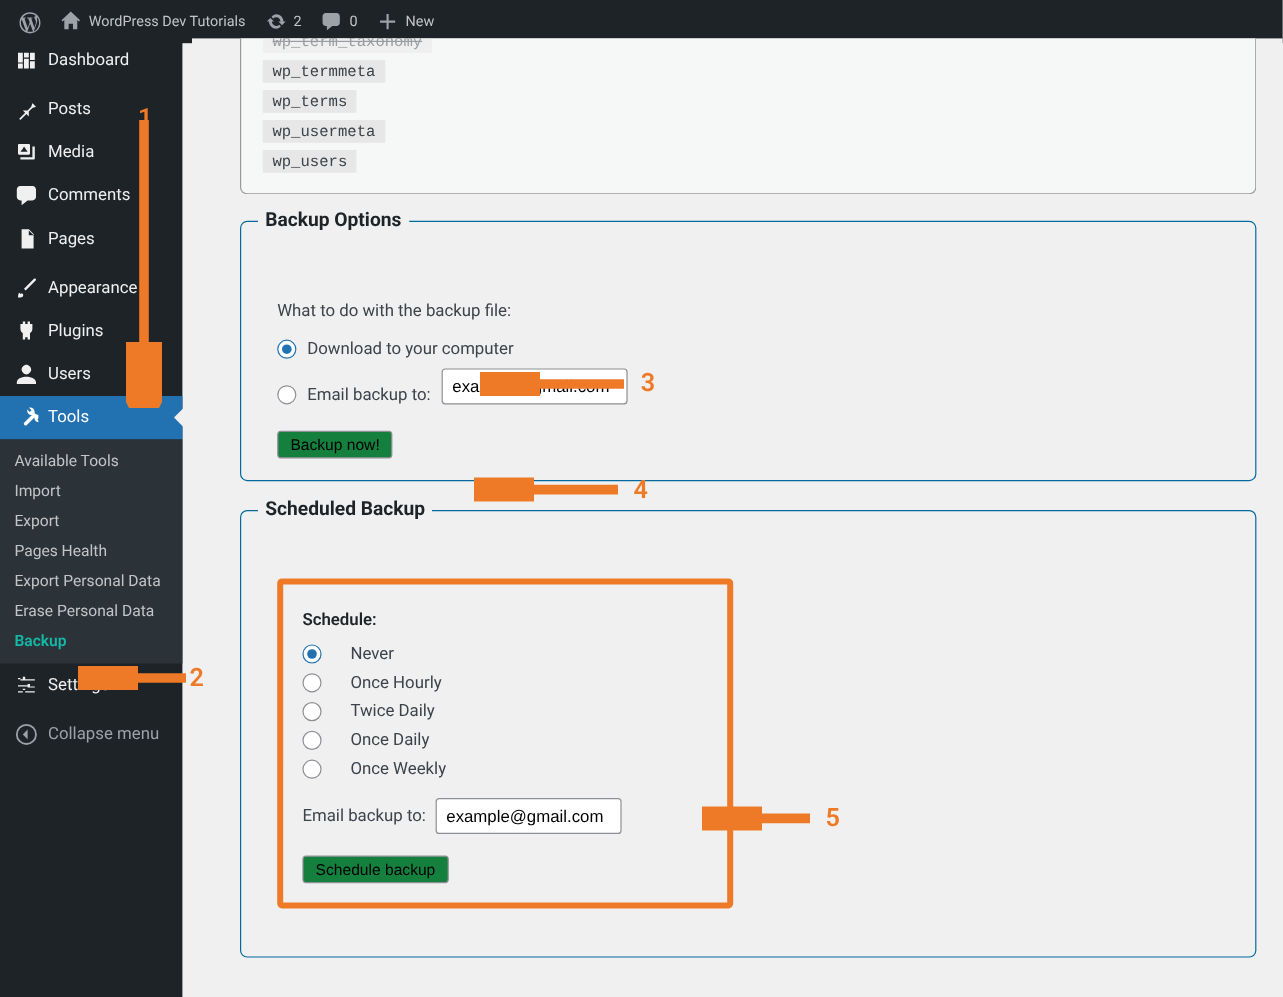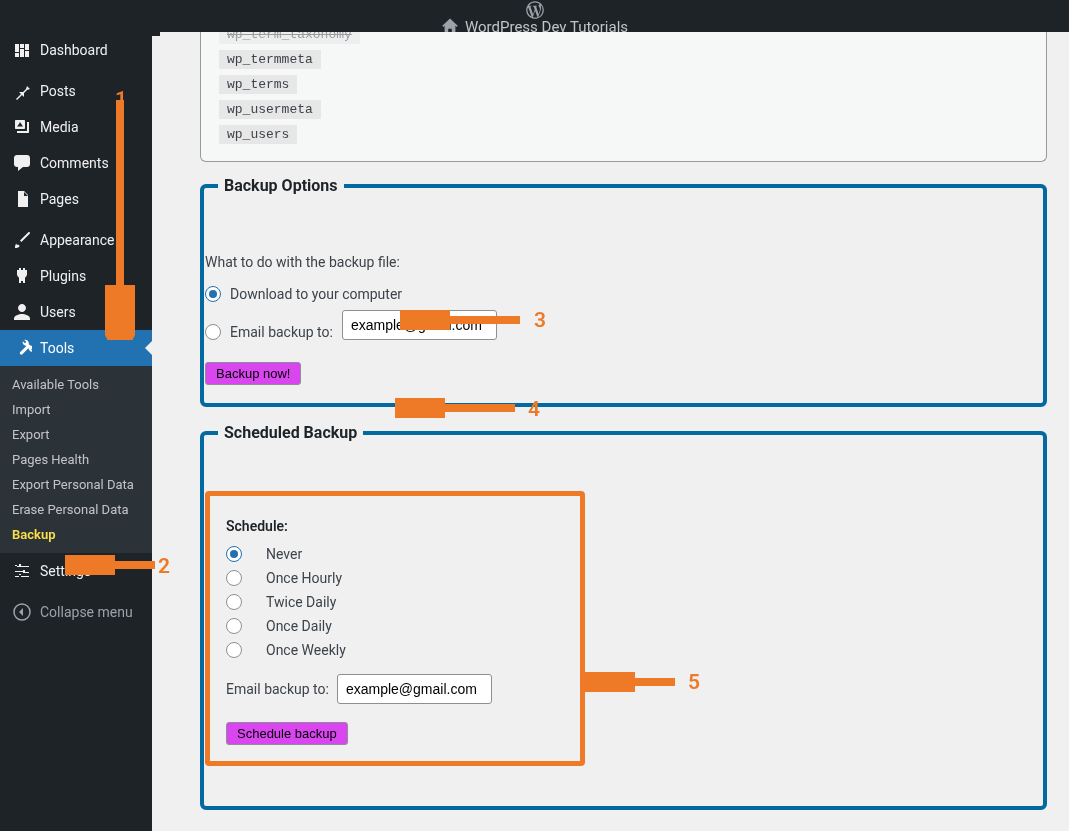--- a/index.html
+++ b/index.html
@@ -15,22 +15,21 @@
     }
 
     
     .adminbar {
       height: 36px;
       background: #1d2327;
       color: #c3c4c7;
       display: flex;
       align-items: center;
       padding: 0 8px;
-      font-size: 15px;
-      flex-direction: column;
+      font-size: 12px;
     }
     .adminbar-item {
       display: flex;
       align-items: center;
       padding: 0 8px;
       height: 32px;
       cursor: pointer;
       gap: 6px;
     }
     .adminbar .wp-logo svg { width: 20px; height: 20px; fill: #9ca2a7; }
@@ -73,21 +72,21 @@
     }
     .submenu {
       background: #2c3338;
       padding: 6px 0;
     }
     .submenu-item {
       padding: 5px 12px;
       font-size: 13px;
       color: #c3c4c7;
     }
-    .submenu-item.current { color: #fde047; font-weight: 600; }
+    .submenu-item.current { color: #14b8a6; font-weight: 600; }
     .menu-item.collapse { color: #9ca2a7; }
     .sep { height: 5px; }
 
     
     .content {
       position: absolute;
       top: 32px;
       left: 160px;
       right: 0;
       bottom: 0;
@@ -111,24 +110,24 @@
       background: #e7e7e7;
       color: #3c434a;
       font-family: "Courier New", monospace;
       font-size: 13px;
       padding: 2px 8px;
       margin: 3px 0;
     }
 
     
     .fieldset {
-      border: 4px solid #0369a1;
+      border: 1px solid #0369a1;
       border-radius: 6px;
       margin-bottom: 24px;
-      padding: 26px 18px 18px 1px;
+      padding: 26px 18px 18px 30px;
       position: relative;
     }
     .legend {
       position: absolute;
       top: -12px;
       left: 14px;
       background: #f0f0f1;
       padding: 0 6px;
       font-size: 16px;
       font-weight: 700;
@@ -173,21 +172,21 @@
       border: 1px solid #8c8f94;
       border-radius: 3px;
       background: #fff;
       height: 30px;
     }
     .btn {
       font-size: 13px;
       padding: 3px 10px;
       border: 1px solid #8c8f94;
       border-radius: 3px;
-      background: #d946ef;
+      background: #15803d;
       cursor: pointer;
       margin-top: 18px;
     }
 
     
     .anno {
       position: absolute;
       pointer-events: none;
     }
     .anno-num {

